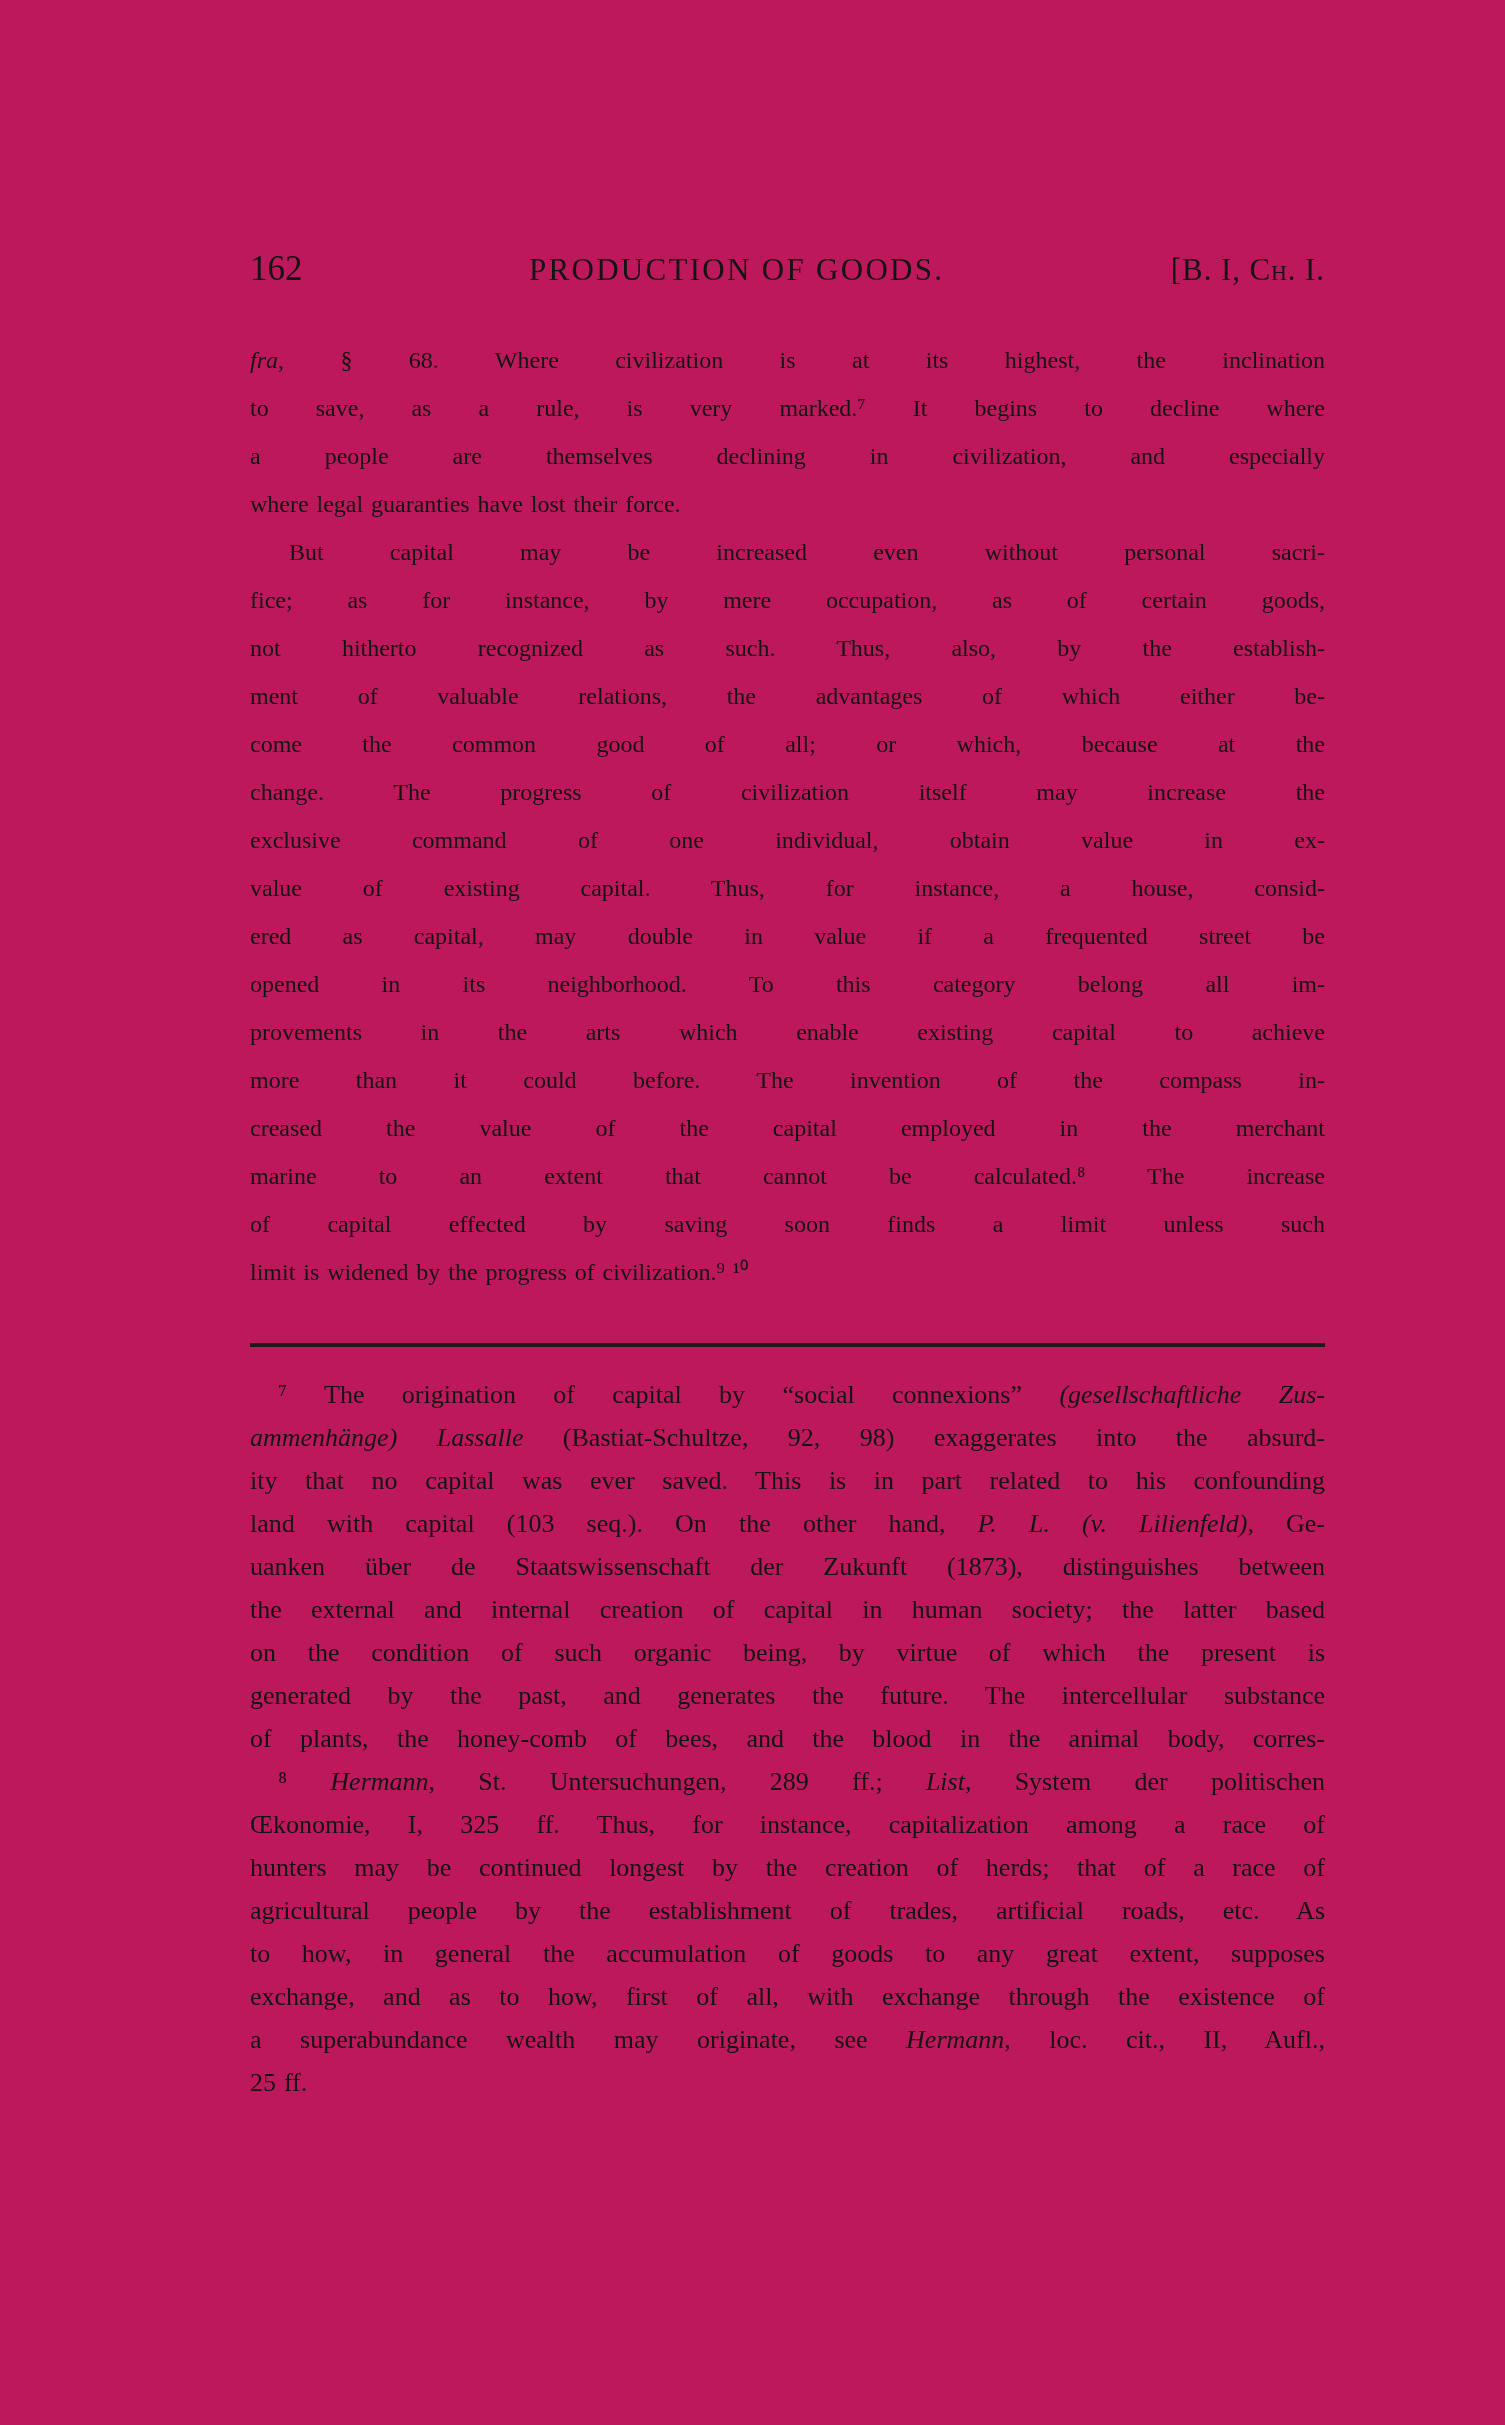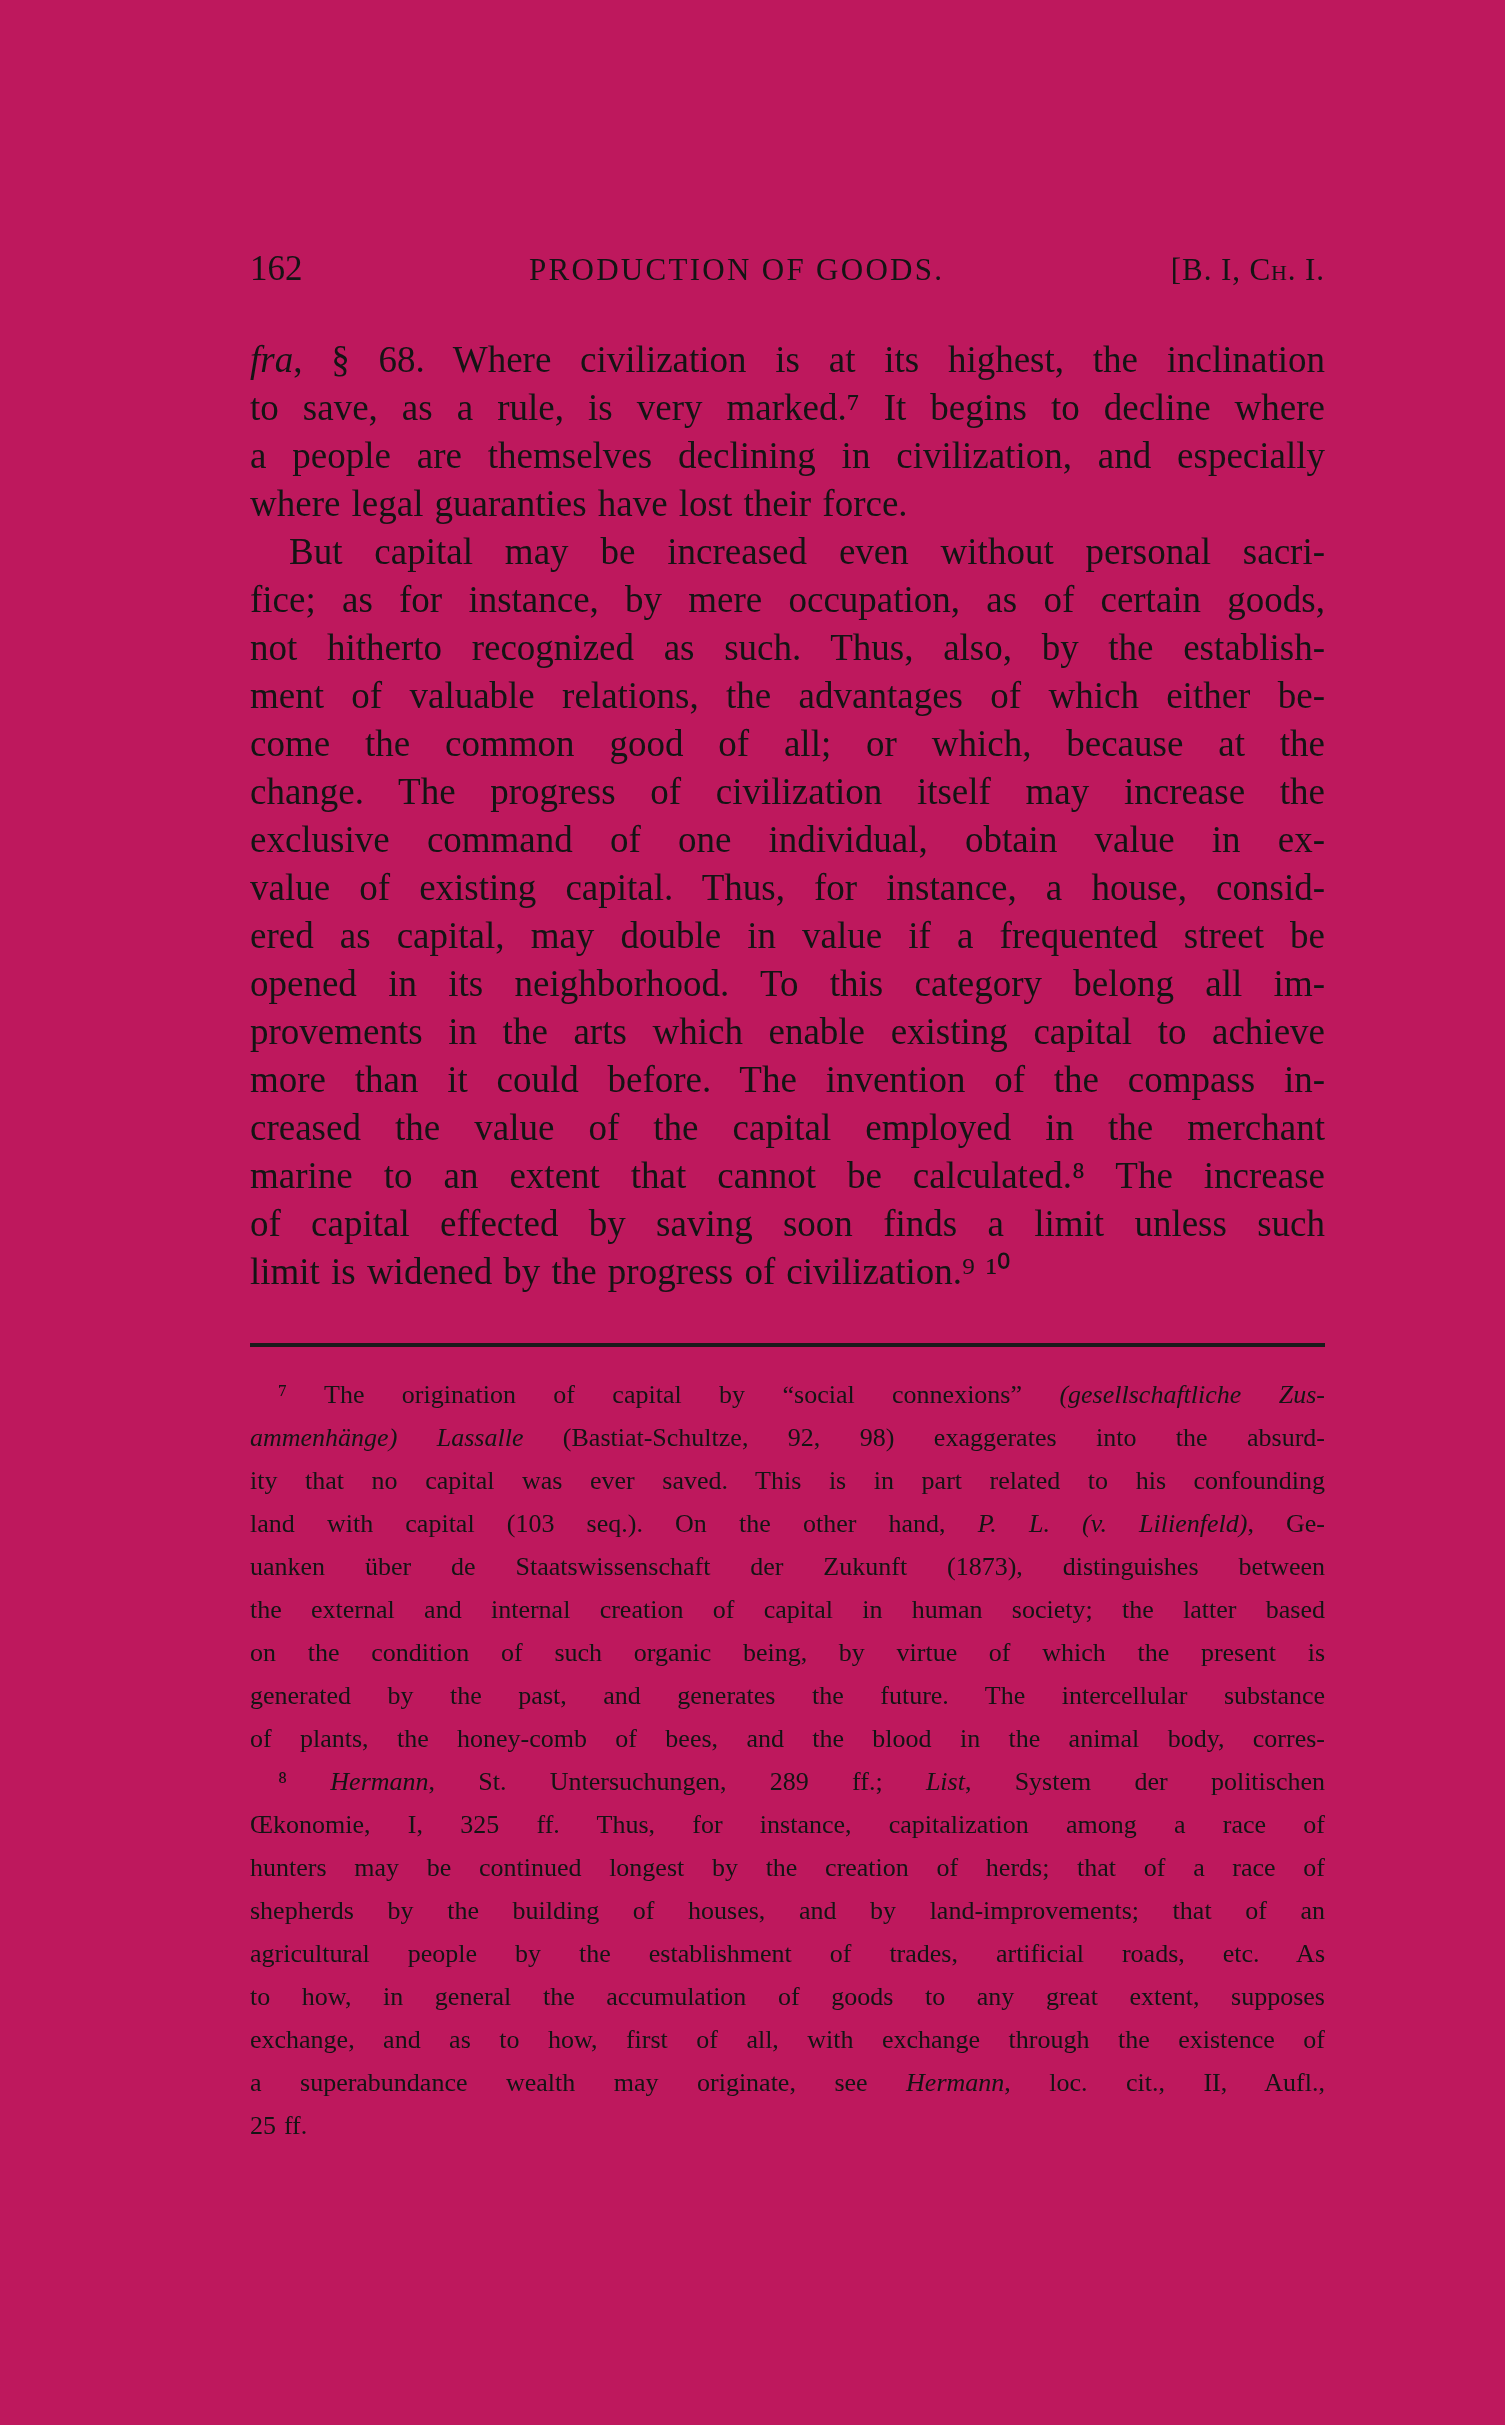--- a/index.html
+++ b/index.html
@@ -39,21 +39,21 @@
     letter-spacing: 2.3px;
   }
   .section-ref {
     flex: 0 0 auto;
     font-size: 31px;
     font-variant: small-caps;
     letter-spacing: 0.9px;
   }
   .body-text {
     margin-top: 47px;
-    font-size: 37px;
+    font-size: 24px;
     line-height: 48px;
     word-spacing: 1.9px;
   }
   .paragraph { margin: 0; }
   .line {
     text-align: justify;
     text-align-last: justify;
     white-space: normal;
   }
   .line.last {
@@ -125,21 +125,20 @@
           <div class="line">uanken über de Staatswissenschaft der Zukunft (1873), distinguishes between</div>
           <div class="line">the external and internal creation of capital in human society; the latter based</div>
           <div class="line">on the condition of such organic being, by virtue of which the present is</div>
           <div class="line">generated by the past, and generates the future. The intercellular substance</div>
           <div class="line">of plants, the honey-comb of bees, and the blood in the animal body, corres-</div>
         </div>
         <div class="paragraph">
           <div class="line indent">⁸ <em>Hermann</em>, St. Untersuchungen, 289 ff.; <em>List</em>, System der politischen</div>
           <div class="line">Œkonomie, I, 325 ff. Thus, for instance, capitalization among a race of</div>
           <div class="line">hunters may be continued longest by the creation of herds; that of a race of</div>
-          <div class="line">shepherds by the building of houses, and by land-improvements; that of an</div>
           <div class="line">agricultural people by the establishment of trades, artificial roads, etc. As</div>
           <div class="line">to how, in general the accumulation of goods to any great extent, supposes</div>
           <div class="line">exchange, and as to how, first of all, with exchange through the existence of</div>
           <div class="line">a superabundance wealth may originate, see <em>Hermann</em>, loc. cit., II, Aufl.,</div>
           <div class="line last">25 ff.</div>
         </div>
       </div>
 
   </div>
 </div>

